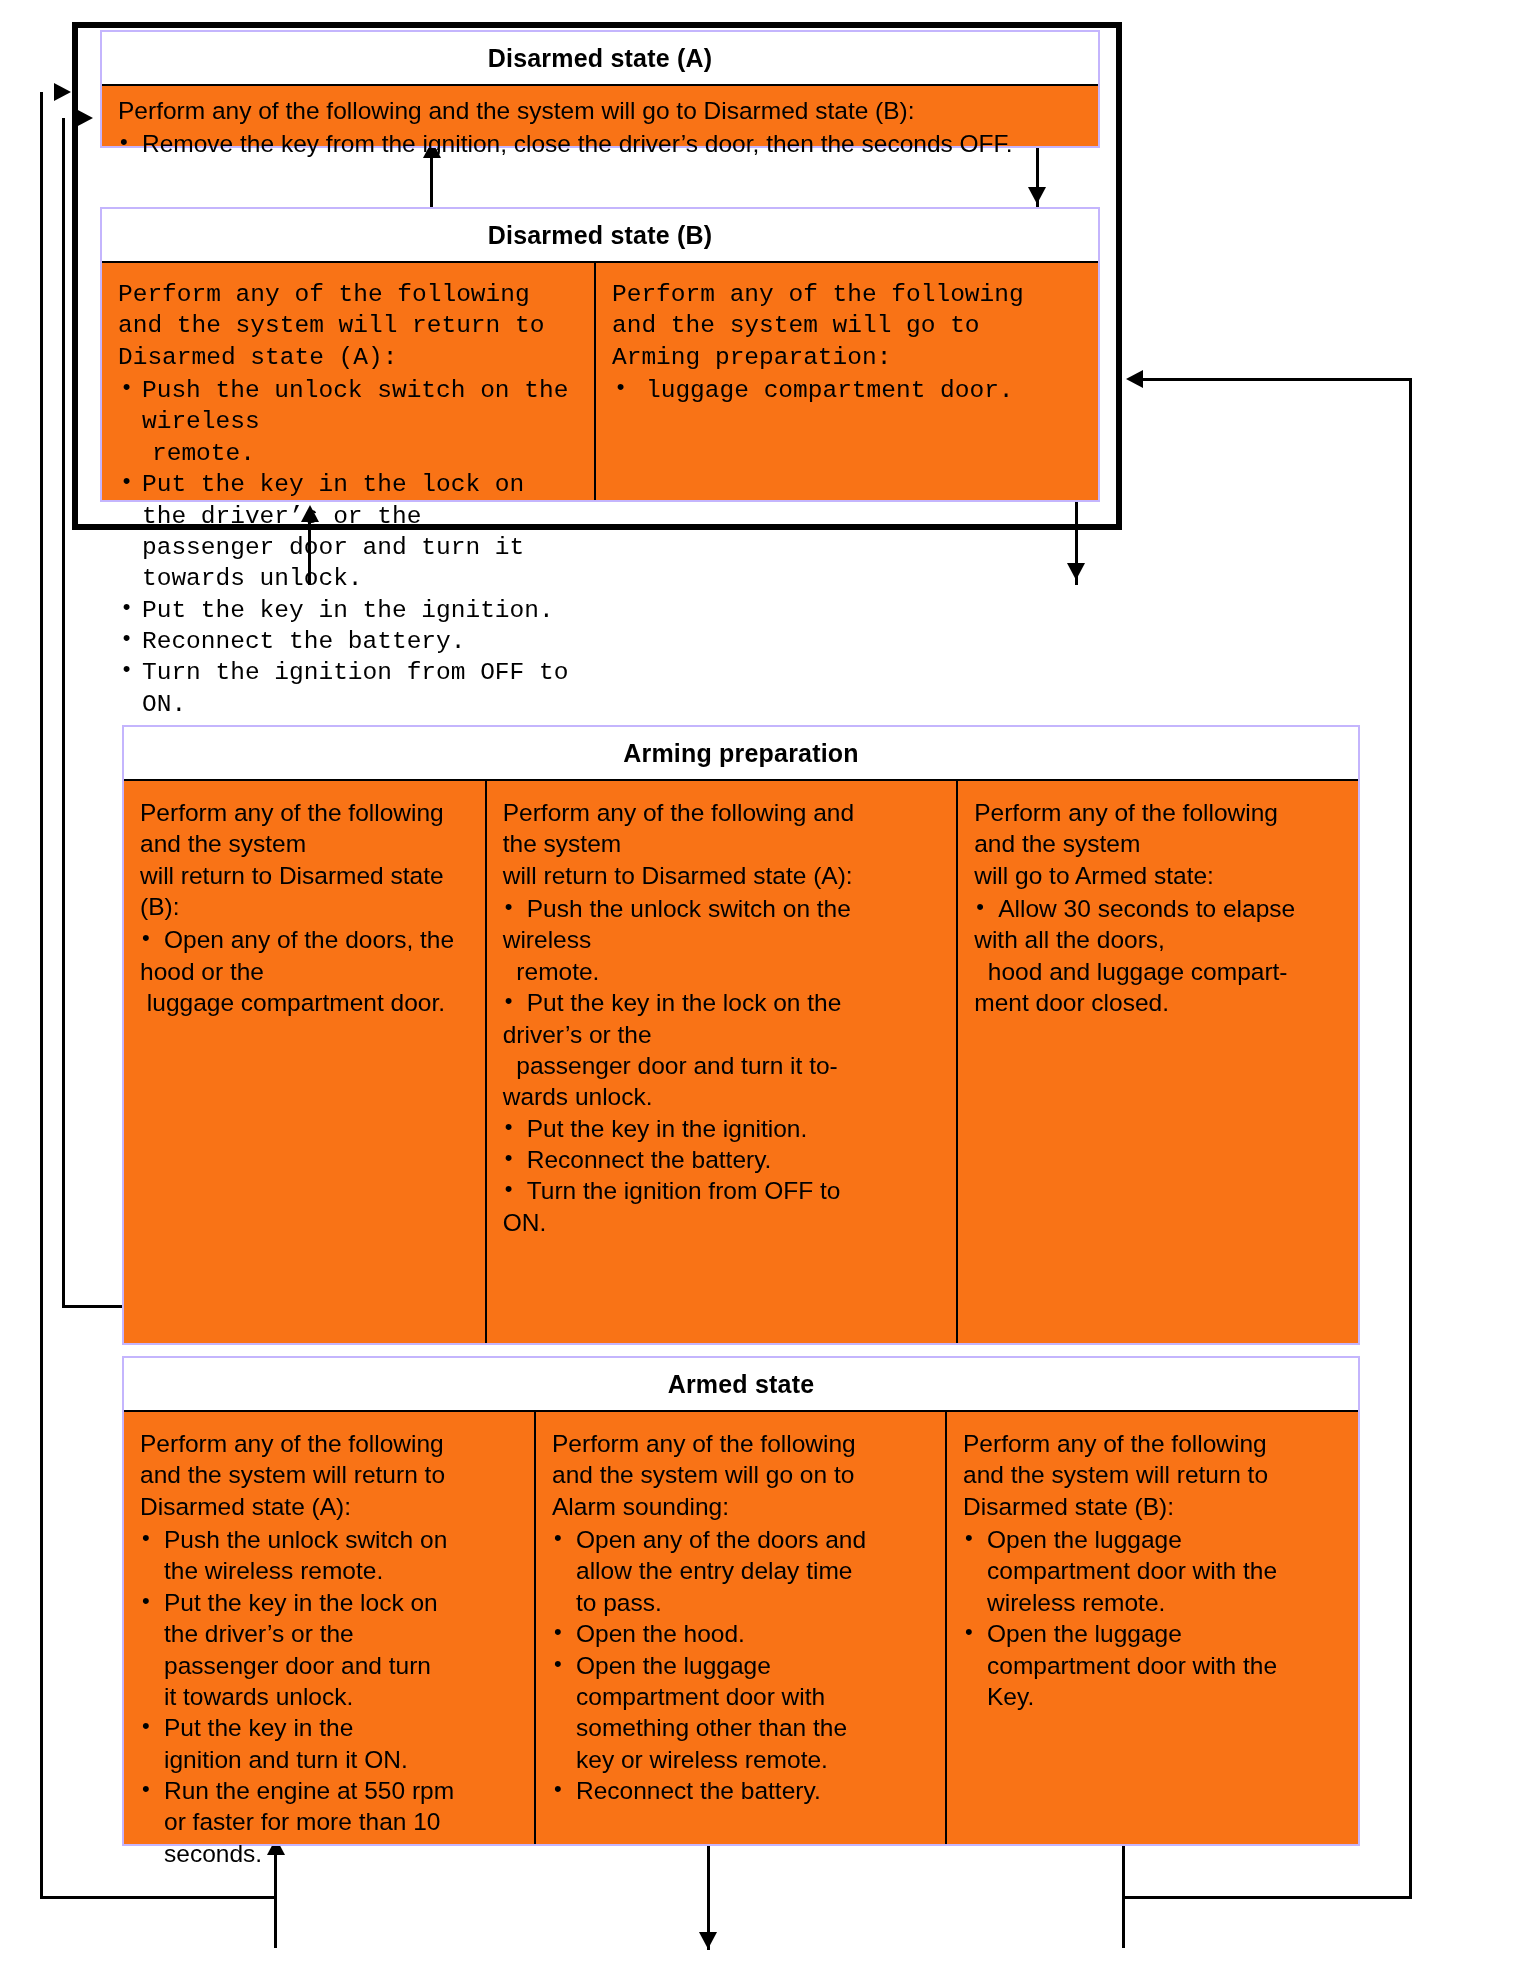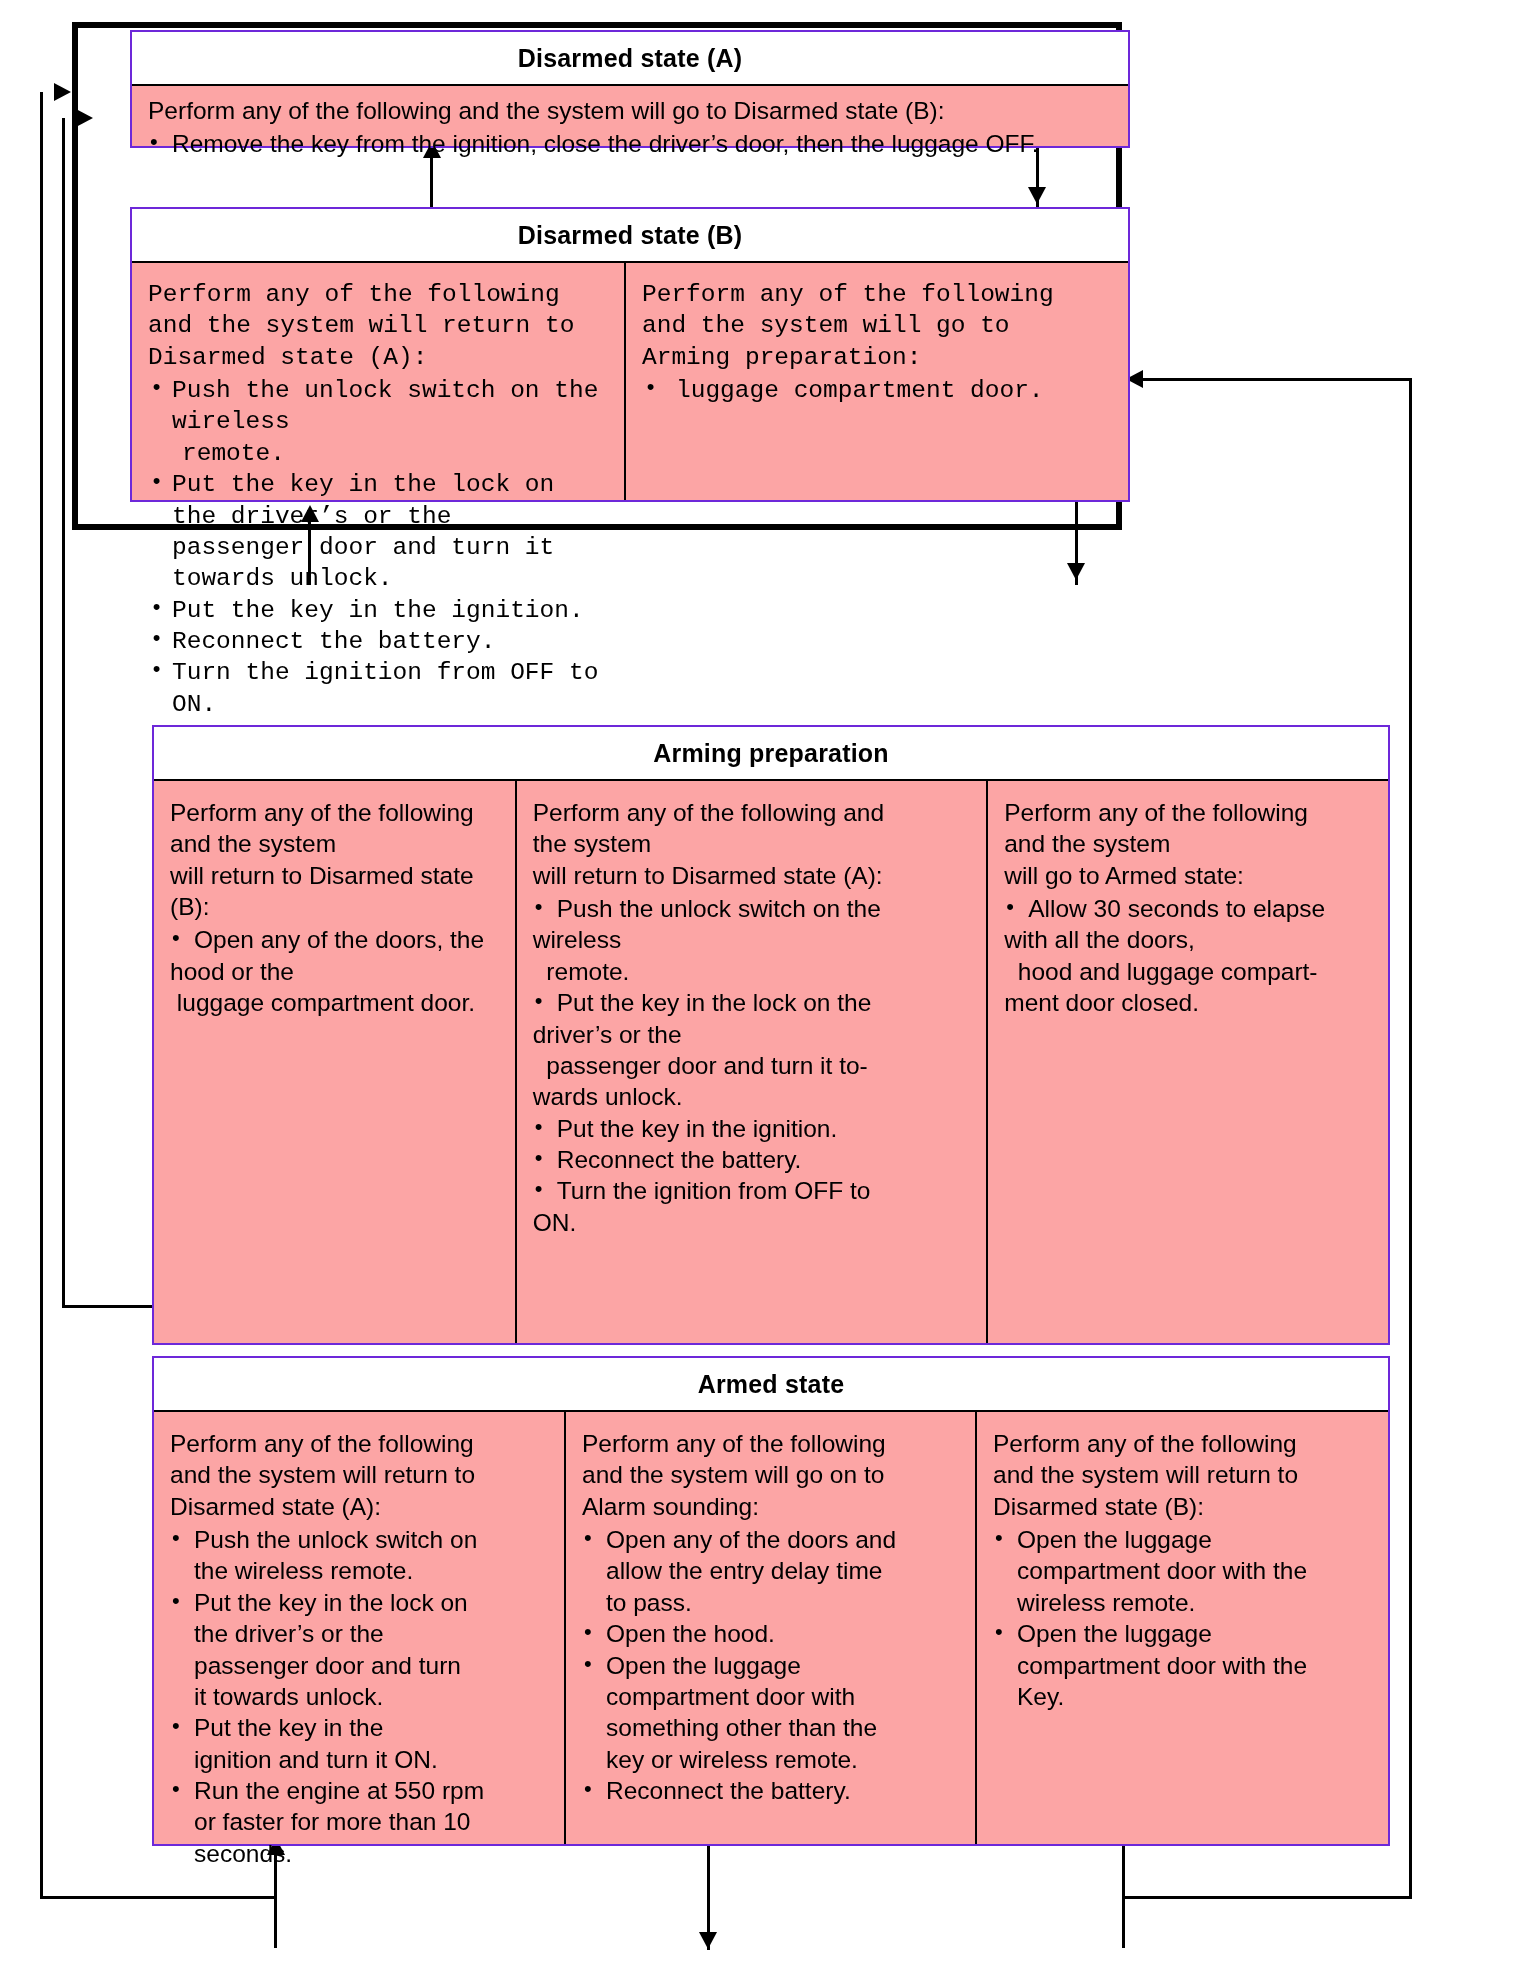--- a/index.html
+++ b/index.html
@@ -12,24 +12,23 @@
     position:relative;
     width:1536px;
     height:1966px;
     background:#ffffff;
     overflow:hidden;
   }
 
   
   .state-box{
     position:absolute;
-    border:2px solid #6d28d9;
-    background:#fca5a5;
-    box-sizing:border-box;
-    margin-left:30px;
+    border:2px solid #c4b5fd;
+    background:#f97316;
+    box-sizing:border-box;
   }
   .state-title{
     text-align:center;
     font-weight:bold;
     font-size:25px;
     letter-spacing:.2px;
     padding:12px 0 11px 0;
     border-bottom:2px solid #000;
     box-sizing:border-box;
     background:#fff;
@@ -148,21 +147,21 @@
 
   <div id="outer-frame"></div>
 
   <div class="state-box" style="left:100px;top:30px;width:1000px;height:118px;">
     <div class="state-title">Disarmed state (A)</div>
     <div class="state-body" style="height:62px;">
       <div class="col" style="width:100%;padding-top:9px;">
         <p class="lead">Perform any of the following and the system will go to Disarmed state (B):</p>
         <ul class="bul">
           <li>
-            <span class="ind">Remove the key from the ignition, close the driver’s door, then the luggage OFF.</span>
+            <span class="ind">Remove the key from the ignition, close the driver’s door, then the seconds OFF.</span>
           </li>
         </ul>
       </div>
     </div>
   </div>
 
   <div class="state-box" style="left:100px;top:207px;width:1000px;height:295px;">
     <div class="state-title">Disarmed state (B)</div>
     <div class="state-body" style="height:237px;font-family:Liberation Mono, monospace;">
       <div class="col" style="width:493px;">

